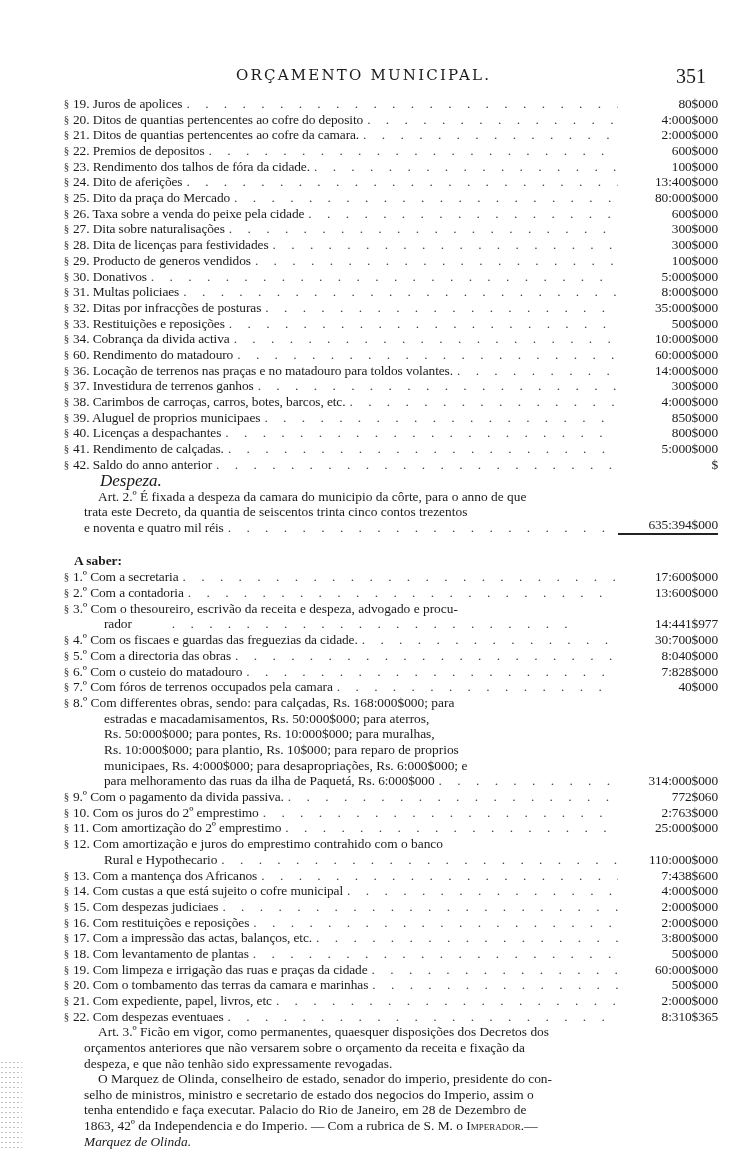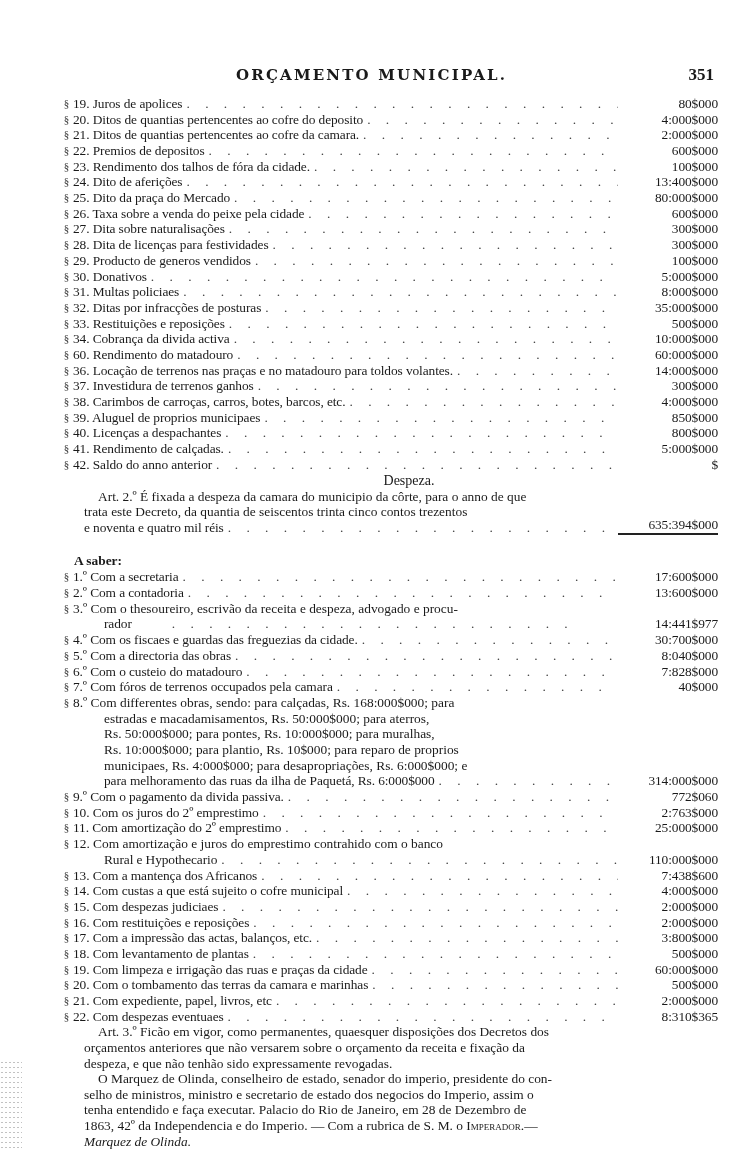--- a/index.html
+++ b/index.html
@@ -3,37 +3,37 @@
 <meta charset="utf-8">
 <style>
   html, body { margin:0; padding:0; }
   body {
     width:747px; height:1151px; background:#ffffff; position:relative; overflow:hidden;
     font-family: "Liberation Serif", "DejaVu Serif", serif; color:#1a1a1a;
   }
   .page { position:absolute; left:60px; top:66px; width:658px; }
   .header { position:relative; height:30px; }
   .running-title {
-    position:absolute; left:176px; top:0; font-weight:bold; letter-spacing:2.2px;
+    position:absolute; left:176px; top:0; font-weight:normal; letter-spacing:2.2px;
     font-size:15px; font-family:"DejaVu Serif", serif;
   }
-  .page-number { position:absolute; right:4px; top:-1px; font-size:17px; font-weight:bold; }
+  .page-number { position:absolute; right:12px; top:-1px; font-size:20px; font-weight:normal; }
   .row {
     display:flex; align-items:flex-end; font-size:13.4px; line-height:15.7px; height:15.7px;
     white-space:nowrap; letter-spacing:-0.1px;
   }
   .brace { width:13px; flex:none; font-size:11px; color:#333; text-align:center; }
   .label { flex:none; }
   .dots { flex:1 1 auto; overflow:hidden; color:#444; letter-spacing:6px; padding-left:4px; }
   .dots::after { content:". . . . . . . . . . . . . . . . . . . . . . . . . . . . . . . . . . . . . . . . . . . . . . . ."; }
   .amount { flex:none; width:100px; text-align:right; }
   .multi { font-size:13.4px; line-height:15.7px; }
   .multi .first { display:flex; }
   .multi .cont { padding-left:44px; }
-  .section-title { text-align:center; font-size:14px; line-height:16px; padding-left:40px; }
+  .section-title { text-align:left; font-style:italic; font-size:17px; line-height:16px; padding-left:40px; }
   .para { font-size:13.4px; line-height:15.6px; text-align:justify;margin-left:24px; }
   .para .indent { padding-left:14px; }
   .total-row .amount { border-bottom:2px solid #222; padding-bottom:1px; }
   .asaber { font-size:13.4px; line-height:16px; padding-left:14px; margin-top:18px;font-weight:bold; }
   .sig { font-style:italic; }
   .smallcaps { font-variant:small-caps; }
   .margin-noise { position:absolute; left:0; top:1060px; width:22px; height:90px;
     background-image: radial-gradient(#999 0.6px, transparent 0.7px); background-size:4px 5px; opacity:0.6; }
 </style>
 </head>

